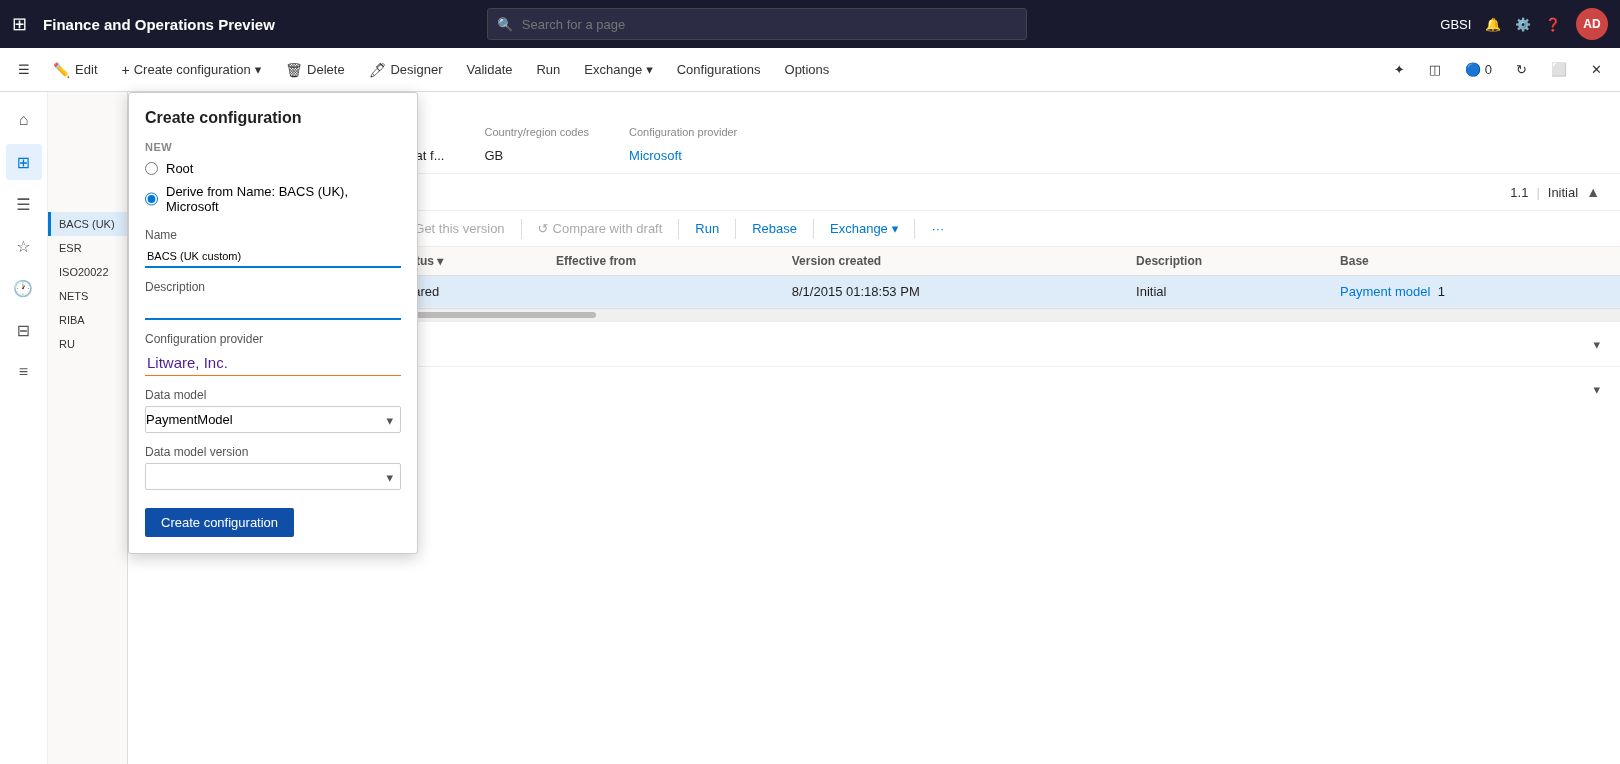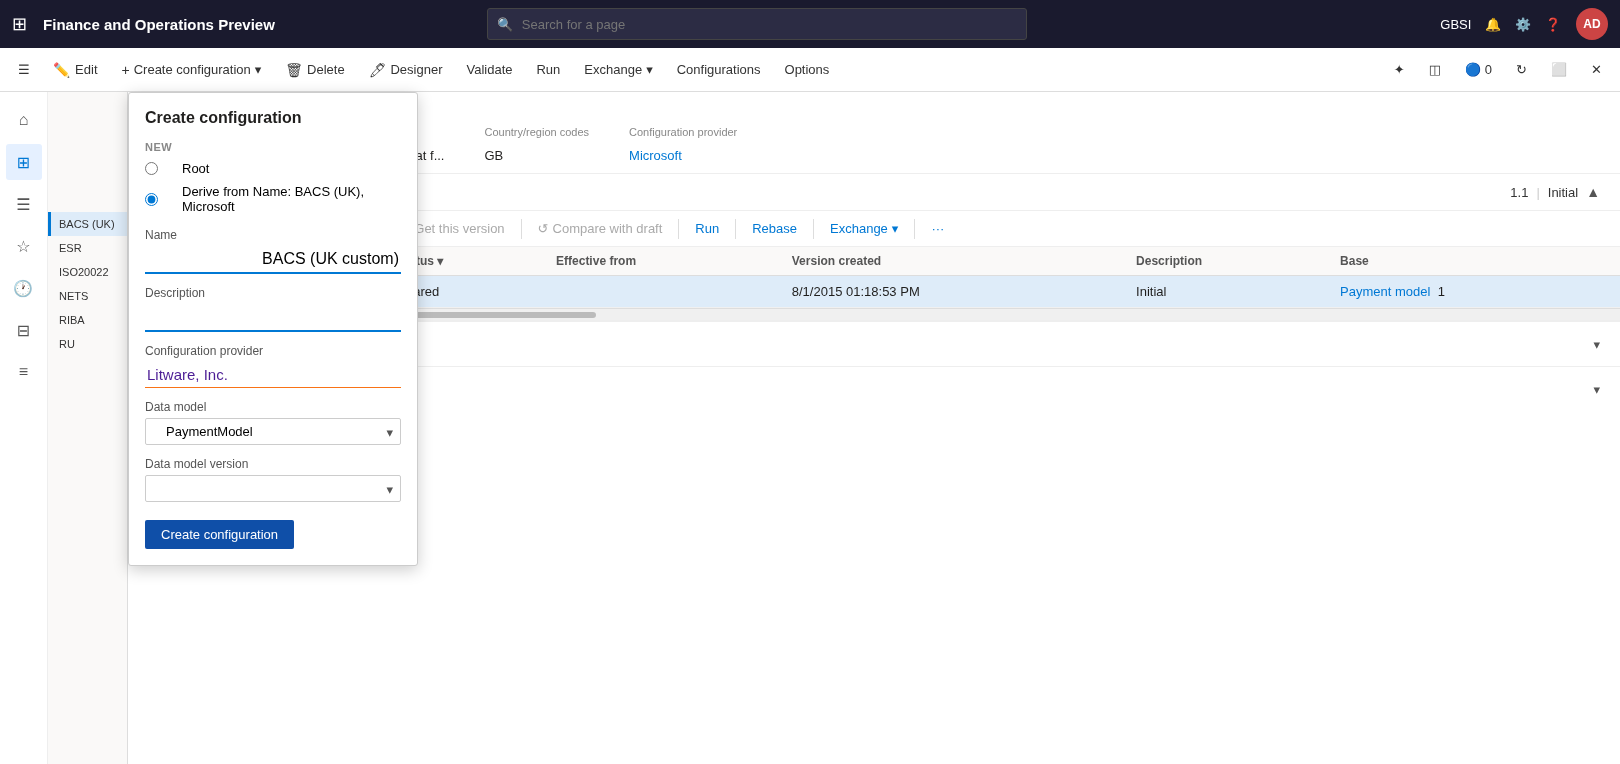--- a/index.html
+++ b/index.html
@@ -145,49 +145,48 @@
     }
     .section-label {
       font-size: 11px;
       color: #888;
       margin-bottom: 8px;
       font-weight: 600;
       text-transform: uppercase;
       letter-spacing: 0.5px;
     }
     .radio-group { display: flex; flex-direction: column; gap: 8px; margin-bottom: 14px; }
-    .radio-item { display: flex; align-items: center; gap: 24px; font-size: 13px; cursor: pointer; }
+    .radio-item { display: flex; gap: 8px; font-size: 13px; cursor: pointer; }
     .radio-item input[type=radio] { accent-color: #0078d4; cursor: pointer; }
     .form-field { margin-bottom: 12px; }
     .form-label { font-size: 12px; color: #555; margin-bottom: 4px; }
     .form-input {
       width: 100%;
       border: none;
       border-bottom: 2px solid #0078d4;
       outline: none;
       padding: 4px 2px;
-      font-size: 16px;
+      font-size: 11px;
       background: transparent;
-      text-align: right;
     }
     .form-input-static {
       width: 100%;
       border: none;
       border-bottom: 1px solid #f97316;
       padding: 4px 2px;
       font-size: 15px;
       color: #4c1d95;
       background: transparent;
     }
     .form-select-wrap { position: relative; }
     .form-select {
       width: 100%;
       border: 1px solid #ccc;
       border-radius: 2px;
-      padding: 5px 28px 5px 20px;
+      padding: 5px 28px 5px 0;
       font-size: 13px;
       appearance: none;
       background: #fff;
       cursor: pointer;
     }
     .form-select-wrap::after {
       content: '▾';
       position: absolute;
       right: 8px;
       top: 50%;

